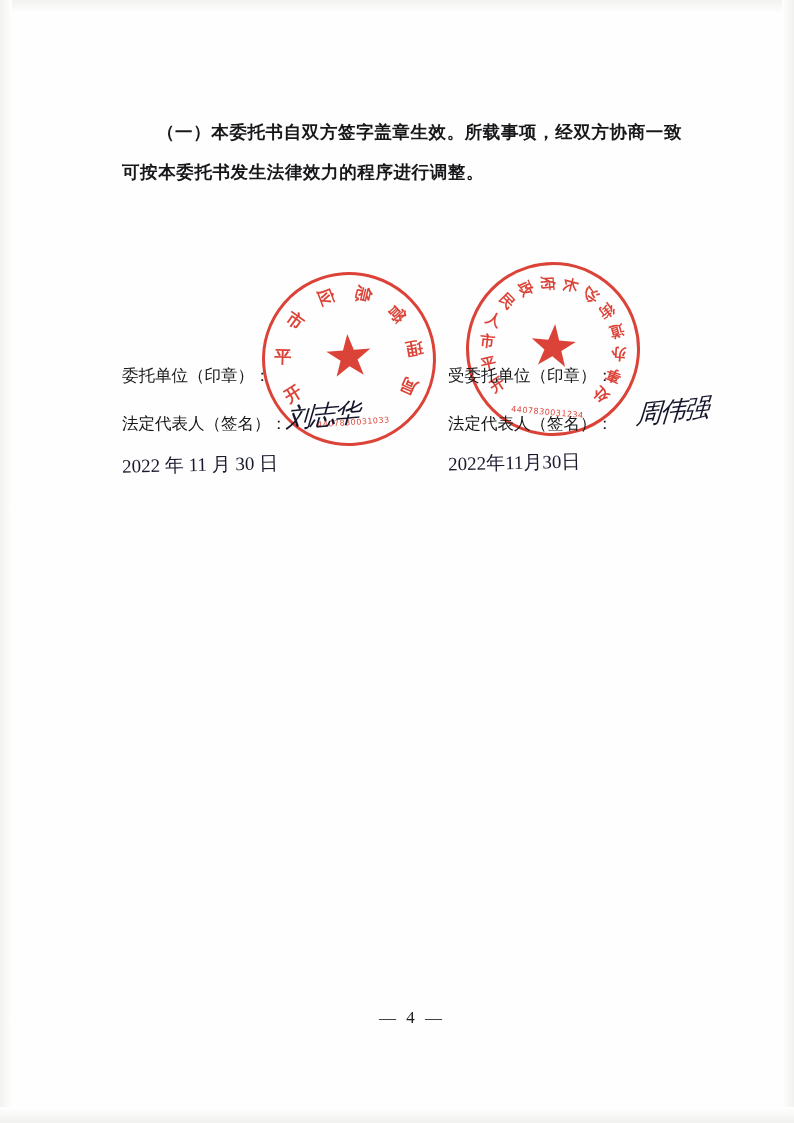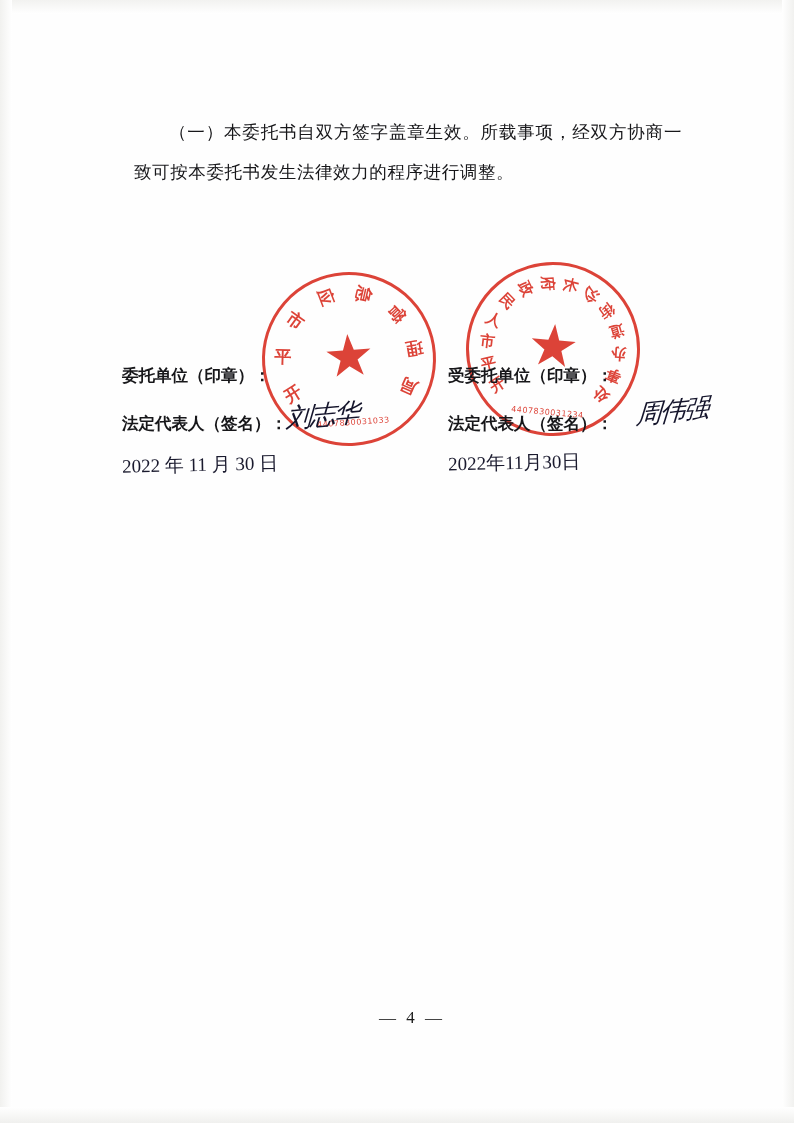--- a/index.html
+++ b/index.html
@@ -35,36 +35,36 @@
     left: 122px;
     top: 112px;
     width: 560px;
     font-size: 17.5px;
     line-height: 40px;
     letter-spacing: 0.6px;
     text-align: justify;
     color: #17171a;
   }
   .para {
-    margin: 0 0 2px 12px;
+    margin: 0 0 2px 0;
     text-indent: 35px;
+    font-weight: bold;
   }
 
   .sign-block {
     position: absolute;
     top: 352px;
     left: 122px;
     width: 580px;
     height: 150px;
   }
   .sign-col {
     position: absolute;
     top: 0;
     width: 300px;
-    font-weight: bold;
   }
   .sign-col.left { left: 0; }
   .sign-col.right { left: 326px; }
 
   .sign-line {
     font-size: 16.5px;
     line-height: 48px;
     white-space: nowrap;
     color: #17171a;
   }

